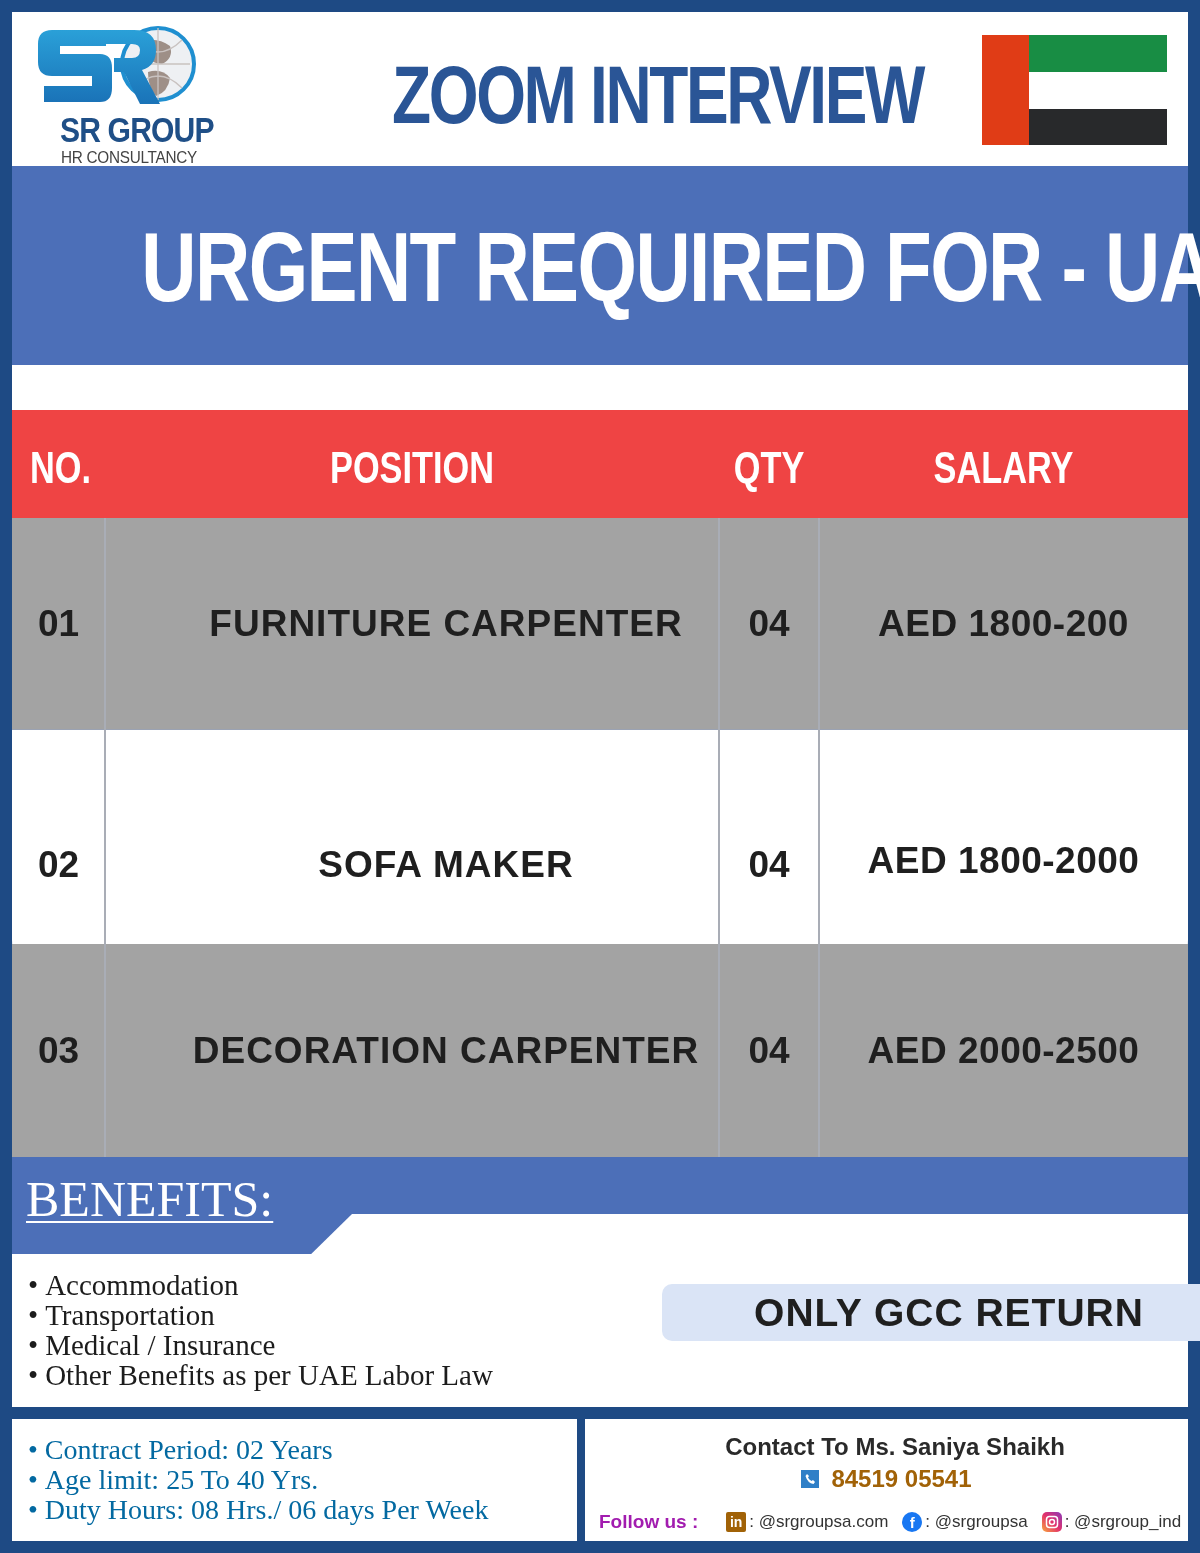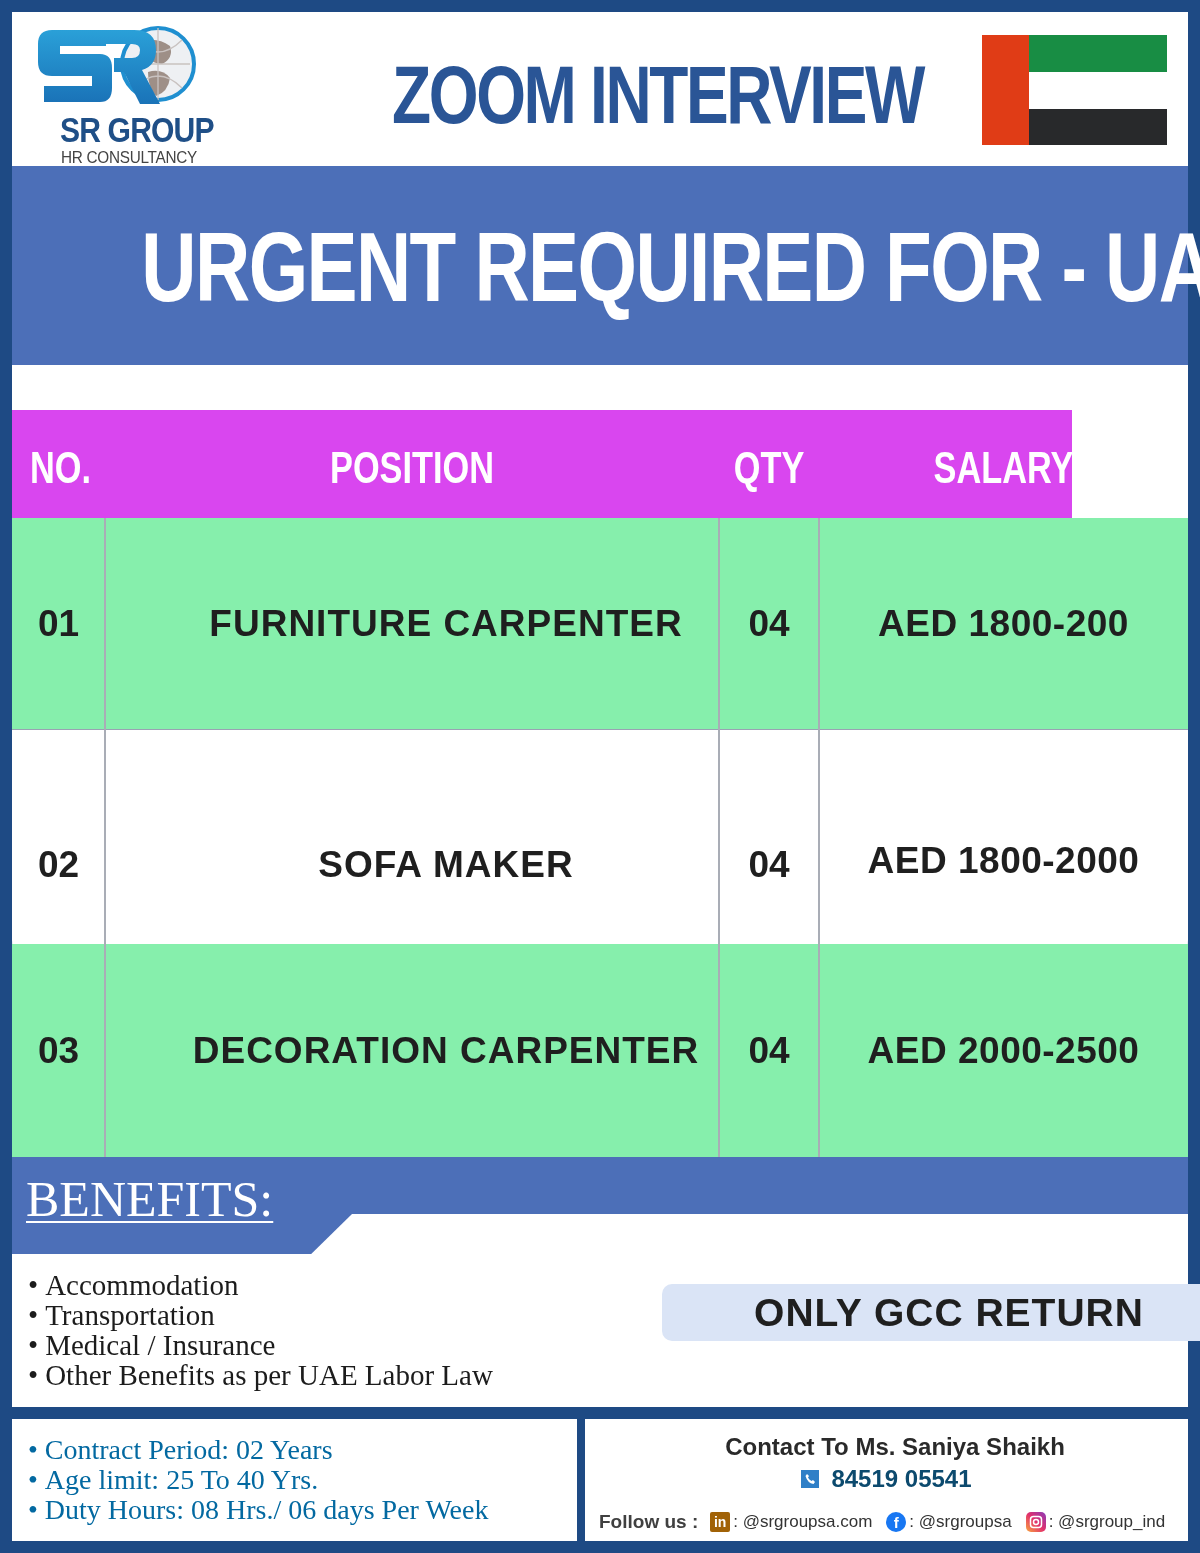--- a/index.html
+++ b/index.html
@@ -23,29 +23,29 @@
   .flag .white { position: absolute; left: 47px; top: 37px; right: 0; height: 37px; background: #ffffff; }
   .flag .black { position: absolute; left: 47px; top: 74px; right: 0; height: 36px; background: #28292b; }
 
   
   .banner { position: absolute; left: 12px; top: 166px; width: 1176px; height: 199px; background: #4c6fb8; }
   .banner-text { position: absolute; left: 0; top: 52px; width: 1176px; text-align: center; font-weight: 700; font-size: 98px; color: #fff; letter-spacing: -2px; transform: scaleX(0.78); transform-origin: center; white-space: nowrap; line-height: 1; }
 
   .spacer { position: absolute; left: 12px; top: 365px; width: 1176px; height: 45px; background: #fff; }
 
   
-  .thead { position: absolute; left: 12px; top: 410px; width: 1060px; height: 108px; background: #d946ef; }
+  .thead { position: absolute; left: 12px; top: 410px; width: 1176px; height: 108px; background: #ef4444; }
   .th { position: absolute; top: 36px; font-weight: 700; font-size: 44px; color: #fff; transform: scaleX(0.78); transform-origin: center; white-space: nowrap; line-height: 1; text-align: center; }
   .th.no { left: 18px; transform-origin: left; text-align: left; }
   .th.pos { left: 93px; width: 614px; }
   .th.qty { left: 707px; width: 100px; }
   .th.sal { left: 807px; width: 369px; }
 
   .row { position: absolute; left: 12px; width: 1176px; height: 212px; border-bottom: 1px solid #9aa2b3; }
-  .row.alt { background: #86efac; padding-left: 20px; }
+  .row.alt { background: #a3a3a3; padding-left: 20px; }
   .row.plain { background: #ffffff; }
   .r1 { top: 518px; } .r2 { top: 759px; border-radius: 31px; } .r3 { top: 944px; height: 213px; border-bottom: none; }
   .vline { position: absolute; top: 518px; height: 639px; width: 2px; background: #a9adb6; }
   .cell { position: absolute; top: 0; height: 100%; display: flex; align-items: center; justify-content: center; font-family: "Liberation Sans", sans-serif; font-weight: 700; color: #1f1f1f; white-space: nowrap; }
   .cell.no { left: 0; width: 93px; font-size: 37px; }
   .cell.pos { left: 93px; width: 682px; font-size: 37px; letter-spacing: 1px; }
   .cell.qty { left: 707px; width: 100px; font-size: 37px; }
   .cell.sal { left: 807px; width: 369px; font-size: 37px; letter-spacing: 0.5px; }
 
   
@@ -58,24 +58,24 @@
   .gcc { position: absolute; left: 662px; top: 1284px; width: 574px; height: 57px; background: #dae4f6; border-radius: 10px; display: flex; align-items: center; justify-content: center; font-weight: 700; font-size: 39px; color: #1f1f1f; letter-spacing: 1px; white-space: nowrap; }
 
   
   .foot-sep { position: absolute; left: 0; top: 1407px; width: 1200px; height: 12px; background: #1e4a84; }
   .foot-left { position: absolute; left: 12px; top: 1419px; width: 565px; height: 122px; background: #fff; }
   .foot-right { position: absolute; left: 585px; top: 1419px; width: 603px; height: 122px; background: #fff; }
   .terms { position: absolute; left: 16px; top: 16px; list-style: none; font-family: "Liberation Serif", serif; font-size: 28px; color: #0369a1; line-height: 30px; white-space: nowrap; }
   .terms li::before { content: "\2022"; margin-right: 7px; }
 
   .contact { position: absolute; left: 0; top: 14px; width: 603px; text-align: center; font-weight: 700; font-size: 24px; color: #2a2a2a; padding-left: 17px; }
-  .phone-row { position: absolute; left: 0; top: 46px; width: 603px; display: flex; justify-content: center; align-items: center; gap: 12px; font-weight: 700; font-size: 24px; color: #0c4a6e; }
+  .phone-row { position: absolute; left: 0; top: 46px; width: 603px; display: flex; justify-content: center; align-items: center; gap: 12px; font-weight: 700; font-size: 24px; color: #a16207; }
   .phone-icon { width: 18px; height: 18px; background: #2f7fc7; display: inline-flex; align-items: center; justify-content: center; }
   .follow { position: absolute; left: 14px; top: 92px; display: flex; align-items: center; font-size: 17px; color: #333; white-space: nowrap; }
-  .follow .lbl { font-weight: 700; font-size: 19px; margin-right: 12px; color: #404040; }
+  .follow .lbl { font-weight: 700; font-size: 19px; margin-right: 28px; color: #a21caf; }
   .soc { display: inline-flex; align-items: center; margin-right: 14px; }
   .soc .ic { width: 20px; height: 20px; display: inline-flex; align-items: center; justify-content: center; margin-right: 3px; }
   .ic.li { background: #a16207; color: #fff; font-weight: 700; font-size: 14px; border-radius: 2px; font-family: "Liberation Sans", sans-serif; }
   .ic.fb { background: #1877f2; color: #fff; border-radius: 50%; font-weight: 700; font-size: 15px; }
   .ic.ig { border-radius: 5px; background: linear-gradient(45deg, #f9a73e, #e1306c, #8a3ab9); }
 </style>
 </head>
 <body>
 
 <div class="frame"></div>

